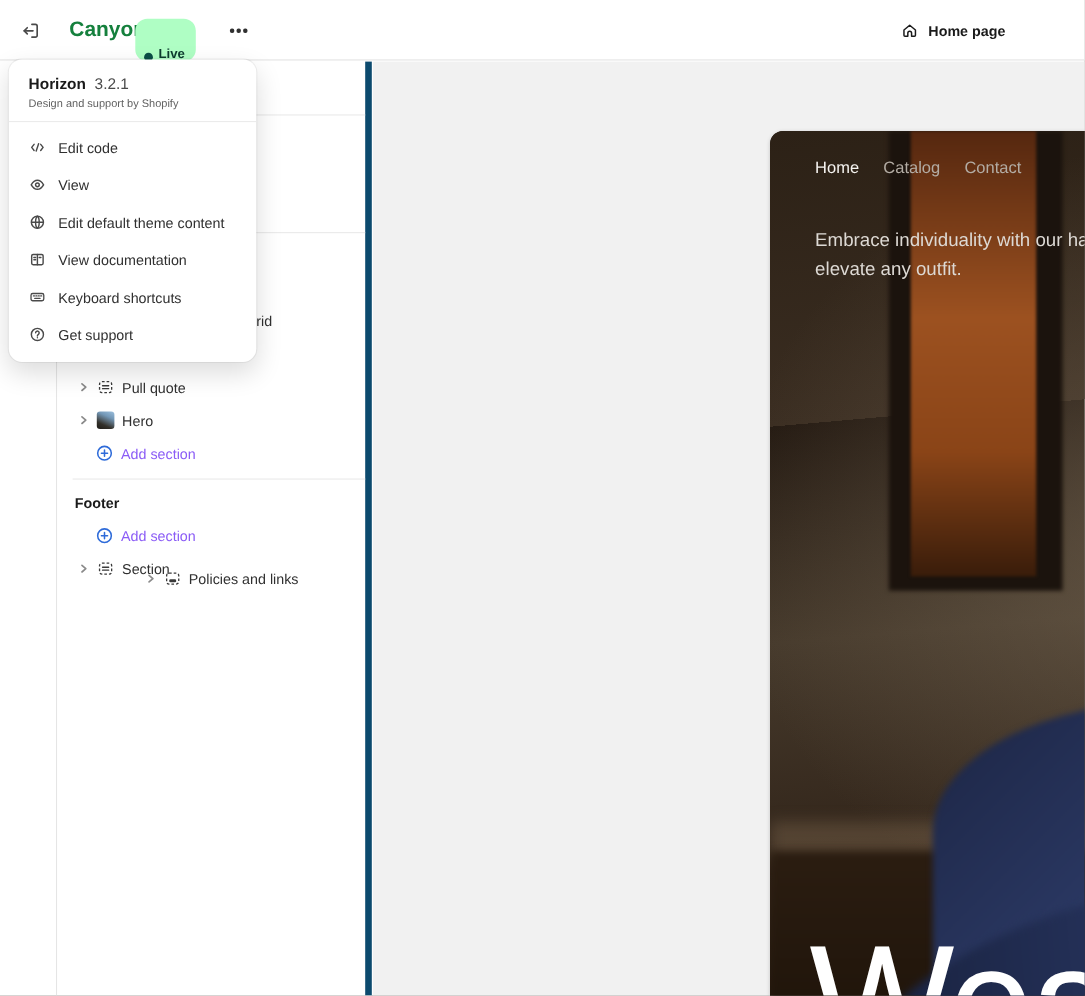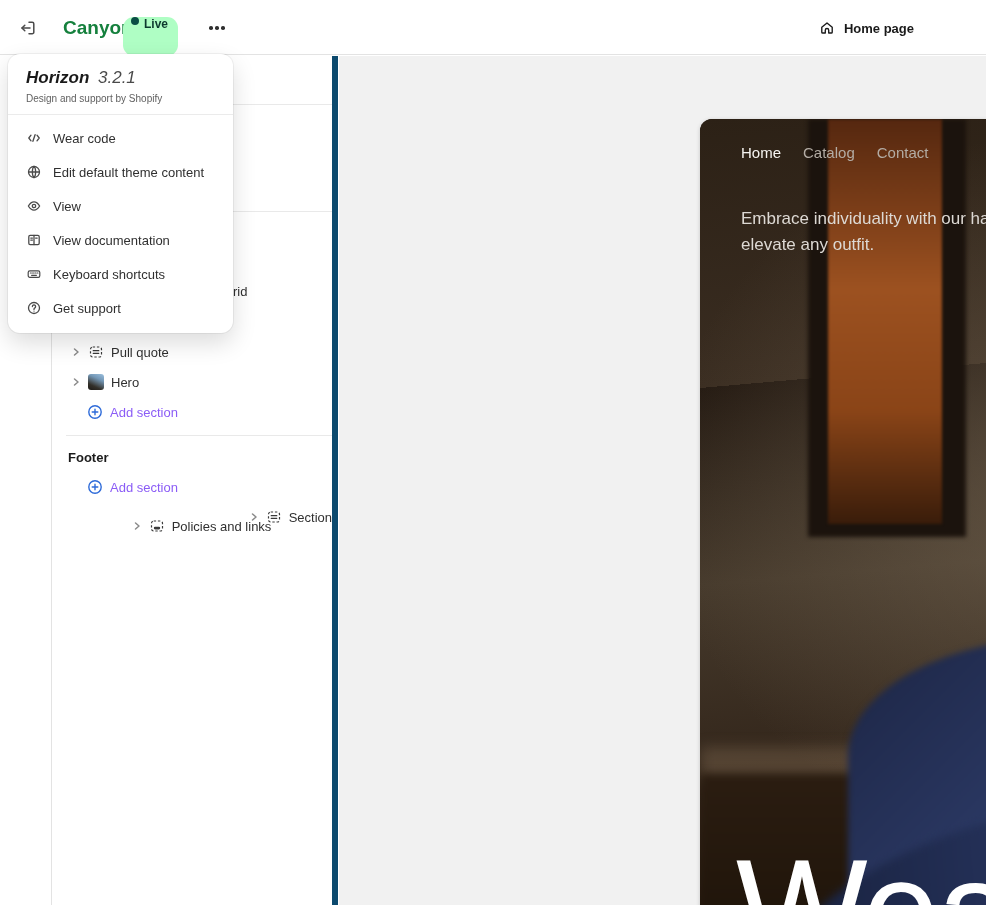--- a/index.html
+++ b/index.html
@@ -8,21 +8,21 @@
   #app { position:relative; width:986px; height:905px; }
 
   
   .topbar { position:absolute; left:0; top:0; width:986px; height:55px;
     background:#fff; border-bottom:1px solid #e3e3e3; display:flex; align-items:center; z-index:20; }
   .exit-btn { position:absolute; left:16px; top:16px; width:24px; height:24px;
     display:flex; align-items:center; justify-content:center; background:none; border:none; cursor:pointer; }
   .theme-name { position:absolute; left:63px; top:0; height:55px; display:flex; align-items:center;
     font-size:19px; font-weight:600; color:#15803d; }
   .live-badge { position:absolute; left:123px; top:17px; height:39px; padding:0 10px 0 8px;
-    background:#affec4; border-radius:11px; display:flex; align-items:flex-start; gap:5px;
+    background:#affec4; border-radius:11px; display:flex; align-items:flex-end; gap:5px;
     font-size:12px; font-weight:600; color:#0c3a2e; }
   .live-dot { width:8px; height:8px; border-radius:50%; background:#0a4d45; }
   .more-btn { position:absolute; left:202px; top:16px; width:30px; height:24px; border:none; background:none;
     display:flex; align-items:center; justify-content:center; gap:2.5px; cursor:pointer; }
   .more-btn i { width:3.5px; height:3.5px; border-radius:50%; background:#303030; }
   .page-selector { position:absolute; right:68px; top:12px; height:32px; padding:0 4px;
     display:flex; align-items:center; gap:8px; background:none; border:none; cursor:pointer;
     font-size:13px; font-weight:600; color:#1a1a1a;text-align:right; }
 
   
@@ -72,21 +72,21 @@
     font-size:17px; line-height:25.5px; color:#ddd9d4; }
   .pv-hero { position:absolute; left:36px; top:718px; z-index:5; white-space:nowrap;
     font-size:150px; line-height:1; font-weight:400; letter-spacing:-3px; color:#ffffff;
     transform:scaleX(.93); transform-origin:left top; }
 
   
   .dropdown { position:absolute; left:8px; top:54px; width:225px; z-index:30;
     background:#fff; border-radius:12px; padding:14px 0 8px 0;
     box-shadow:0 0 0 1px rgba(0,0,0,.05), 0 10px 24px rgba(0,0,0,.14); }
   .dd-header { padding:0 16px 10px 18px; }
-  .dd-title { font-size:17px; color:#1a1a1a;font-style:italic; }
+  .dd-title { font-size:14px; color:#1a1a1a; }
   .dd-title .name { font-weight:700; }
   .dd-title .ver { font-weight:400; color:#4a4a4a; margin-left:4px; }
   .dd-sub { margin-top:5px; font-size:10px; color:#616161; }
   .dd-divider { height:1px; background:#ebebeb; margin:0 0 6px 0; }
   .dd-item { height:34px; display:flex; align-items:center; gap:11px; padding:0 12px 0 18px;
     font-size:13px; color:#303030; cursor:pointer; border-radius:8px; }
   .dd-item svg { flex:none; }
 
   svg { display:block; }
 </style>
@@ -175,21 +175,21 @@
     <div class="sb-row add" style="top:420px; right:0;">
       <span class="s-icon">
         <svg width="16" height="16" viewBox="0 0 16 16" fill="none" stroke="#2e6bd9" stroke-width="1.4" stroke-linecap="round">
           <circle cx="8" cy="8" r="6.2"></circle>
             <path d="M8 5.2 v5.6 M5.2 8 h5.6"></path>
         </svg>
       </span>
       <span>Add section</span>
     </div>
 
-    <div class="sb-row" style="top:450px; right:0;justify-content:flex-end;">
+    <div class="sb-row" style="top:450px; right:0;">
       <span class="chev">
         <svg width="12" height="12" viewBox="0 0 12 12" fill="none" stroke="#8a8a8a" stroke-width="1.5" stroke-linecap="round" stroke-linejoin="round">
             <path d="M4.5 3 L8 6 L4.5 9"></path>
           </svg>
       </span>
       <span class="s-icon">
         <svg width="16" height="16" viewBox="0 0 16 16" fill="none" stroke="#3a3a3a" stroke-width="1.2">
           <rect x="2.5" y="3" width="11" height="10" rx="2.2" stroke-dasharray="2.4 1.8"></rect>
           <path d="M5.2 6.7 h5.6 M5.2 9.3 h5.6" stroke-linecap="round"></path>
         </svg>
@@ -251,41 +251,41 @@
     <div class="dd-divider"></div>
 
     <div class="dd-item">
       <span>
         <svg width="16" height="16" viewBox="0 0 16 16" fill="none" stroke="#4a4a4a" stroke-width="1.3" stroke-linecap="round" stroke-linejoin="round">
           <path d="M5 5.2 L2.8 8 L5 10.8"></path>
             <path d="M11 5.2 L13.2 8 L11 10.8"></path>
             <path d="M9.1 4.7 L6.9 11.3"></path>
         </svg>
       </span>
-      <span>Wear code</span>
+      <span>Edit code</span>
+    </div>
+
+    <div class="dd-item">
+      <span>
+        <svg width="16" height="16" viewBox="0 0 16 16" fill="none" stroke="#4a4a4a" stroke-width="1.3">
+          <path d="M2.4 8 C4.1 5.1 6 3.9 8 3.9 s3.9 1.2 5.6 4.1 C11.9 10.9 10 12.1 8 12.1 S4.1 10.9 2.4 8 Z"></path>
+          <circle cx="8" cy="8" r="1.7"></circle>
+        </svg>
+      </span>
+      <span>View</span>
     </div>
 
     <div class="dd-item">
       <span>
         <svg width="16" height="16" viewBox="0 0 16 16" fill="none" stroke="#4a4a4a" stroke-width="1.3" stroke-linecap="round">
           <circle cx="8" cy="8" r="5.5"></circle>
           <path d="M8 2.5 c2.2 1.7 2.2 9.3 0 11 M8 2.5 c-2.2 1.7 -2.2 9.3 0 11 M2.7 8 h10.6"></path>
         </svg>
       </span>
       <span>Edit default theme content</span>
-    </div>
-
-    <div class="dd-item">
-      <span>
-        <svg width="16" height="16" viewBox="0 0 16 16" fill="none" stroke="#4a4a4a" stroke-width="1.3">
-          <path d="M2.4 8 C4.1 5.1 6 3.9 8 3.9 s3.9 1.2 5.6 4.1 C11.9 10.9 10 12.1 8 12.1 S4.1 10.9 2.4 8 Z"></path>
-          <circle cx="8" cy="8" r="1.7"></circle>
-        </svg>
-      </span>
-      <span>View</span>
     </div>
 
     <div class="dd-item">
       <span>
         <svg width="16" height="16" viewBox="0 0 16 16" fill="none" stroke="#4a4a4a" stroke-width="1.3" stroke-linecap="round">
           <rect x="2.8" y="3.4" width="10.4" height="9.2" rx="1.3"></rect>
           <path d="M8 3.4 V12.6"></path>
             <path d="M4.8 6.1 h1.6 M4.8 8.1 h1.6 M9.6 6.1 h1.6"></path>
         </svg>
       </span>

